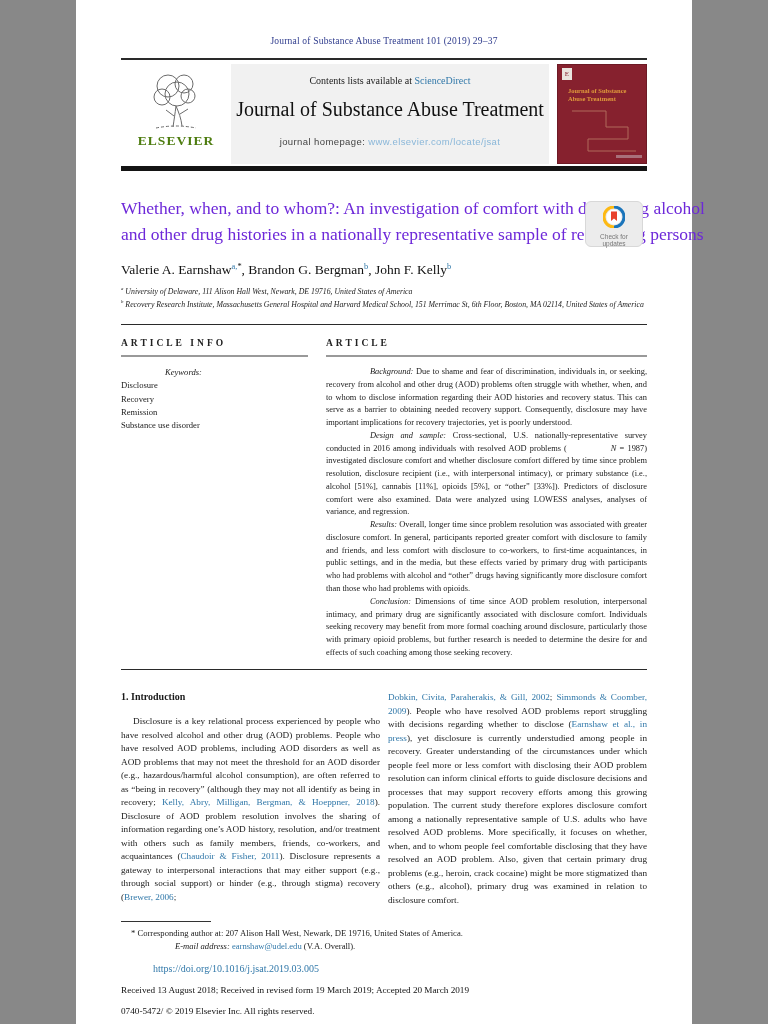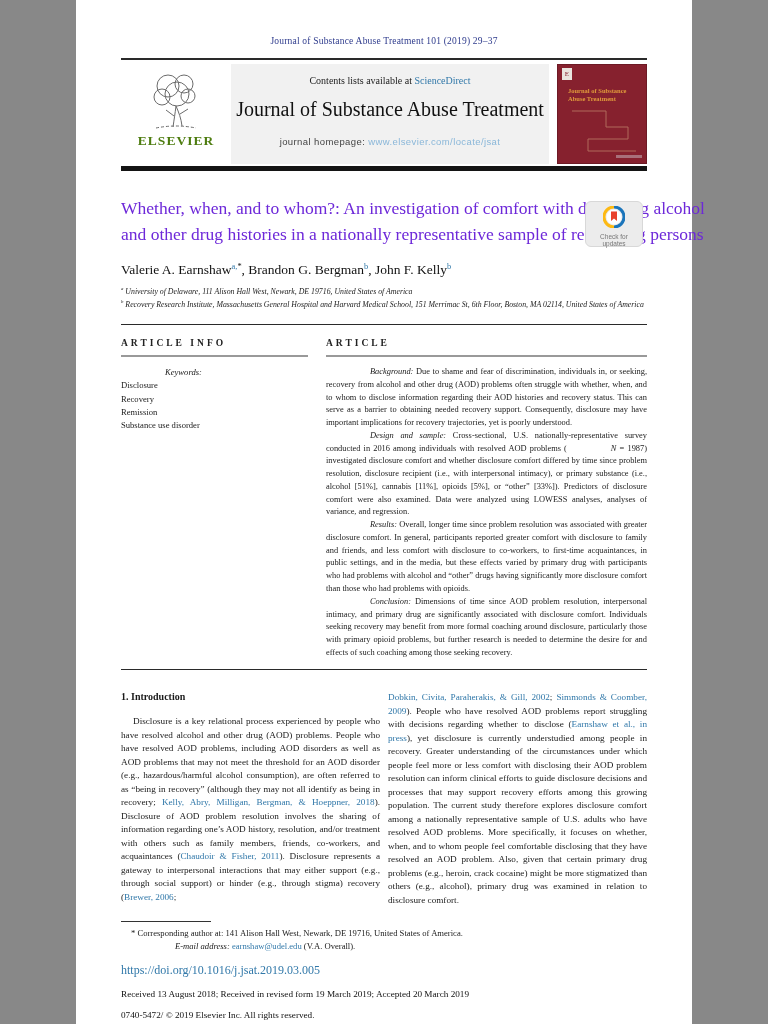--- a/index.html
+++ b/index.html
@@ -51,21 +51,21 @@
   .rule-mid { height:1.5px; background:#2a2a2a; margin-top:9px; }
 
   .body-cols { display:flex; gap:8px; margin-top:21px; }
   .body-col { flex:1; }
   .sec-title { font-size:10px; font-weight:bold; margin-bottom:13px; }
   .body-p { font-size:9.2px; line-height:1.47; text-align:justify; }
   .indent { text-indent:12px; }
 
   .fn-rule { width:90px; height:1px; background:#333; margin-top:14px; }
   .footnotes { margin-top:5px; font-size:8.6px; line-height:1.5; padding-left:10px; }
-  .doi-line { margin-top:10px; font-size:12px; }
+  .doi-line { margin-top:10px; font-size:10px;margin-left:32px; }
   .meta-line { margin-top:11px; font-size:9.2px; color:#111; }
 </style>
 </head>
 <body>
 
 <div class="page">
 
   <div class="top-cite">Journal of Substance Abuse Treatment 101 (2019) 29–37</div>
 
   <div class="rule-thin"></div>
@@ -152,21 +152,21 @@
       <p class="body-p indent"><span>Disclosure is a key relational process experienced by people who have resolved alcohol and other drug (AOD) problems. People who have resolved AOD problems, including AOD disorders as well as AOD problems that may not meet the threshold for an AOD disorder (e.g., hazardous/harmful alcohol consumption), are often referred to as “being in recovery” (although they may not all identify as being in recovery; </span><span class="link">Kelly, Abry, Milligan, Bergman, &amp; Hoeppner, 2018</span><span>). Disclosure of AOD problem resolution involves the sharing of information regarding one’s AOD history, resolution, and/or treatment with others such as family members, friends, co-workers, and acquaintances (</span><span class="link">Chaudoir &amp; Fisher, 2011</span><span>). Disclosure represents a gateway to interpersonal interactions that may either support (e.g., through social support) or hinder (e.g., through stigma) recovery (</span><span class="link">Brewer, 2006</span><span>;</span></p>
     </div>
     <div class="body-col">
       <p class="body-p"><span class="link">Dobkin, Civita, Paraherakis, &amp; Gill, 2002</span><span>; </span><span class="link">Simmonds &amp; Coomber, 2009</span><span>). People who have resolved AOD problems report struggling with decisions regarding whether to disclose (</span><span class="link">Earnshaw et al., in press</span><span>), yet disclosure is currently understudied among people in recovery. Greater understanding of the circumstances under which people feel more or less comfort with disclosing their AOD problem resolution can inform clinical efforts to guide disclosure decisions and processes that may support recovery efforts among this growing population. The current study therefore explores disclosure comfort among a nationally representative sample of U.S. adults who have resolved AOD problems. More specifically, it focuses on whether, when, and to whom people feel comfortable disclosing that they have resolved an AOD problem. Also, given that certain primary drug problems (e.g., heroin, crack cocaine) might be more stigmatized than others (e.g., alcohol), primary drug was examined in relation to disclosure comfort.</span></p>
     </div>
   </div>
 
   <div class="fn-rule"></div>
 
   <div class="footnotes">
-    <div>* Corresponding author at: 141 Alison Hall West, Newark, DE 19716, United States of America.</div>
+    <div>* Corresponding author at: 207 Alison Hall West, Newark, DE 19716, United States of America.</div>
     <div><span class="italic">E-mail address: </span><span class="link">earnshaw@udel.edu</span><span> (V.A. Overall).</span></div>
   </div>
 
   <div class="doi-line link">https://doi.org/10.1016/j.jsat.2019.03.005</div>
   <div class="meta-line">Received 13 August 2018; Received in revised form 19 March 2019; Accepted 20 March 2019</div>
   <div class="meta-line">0740-5472/ © 2019 Elsevier Inc. All rights reserved.</div>
 
 </div>
 
 </body></html>

